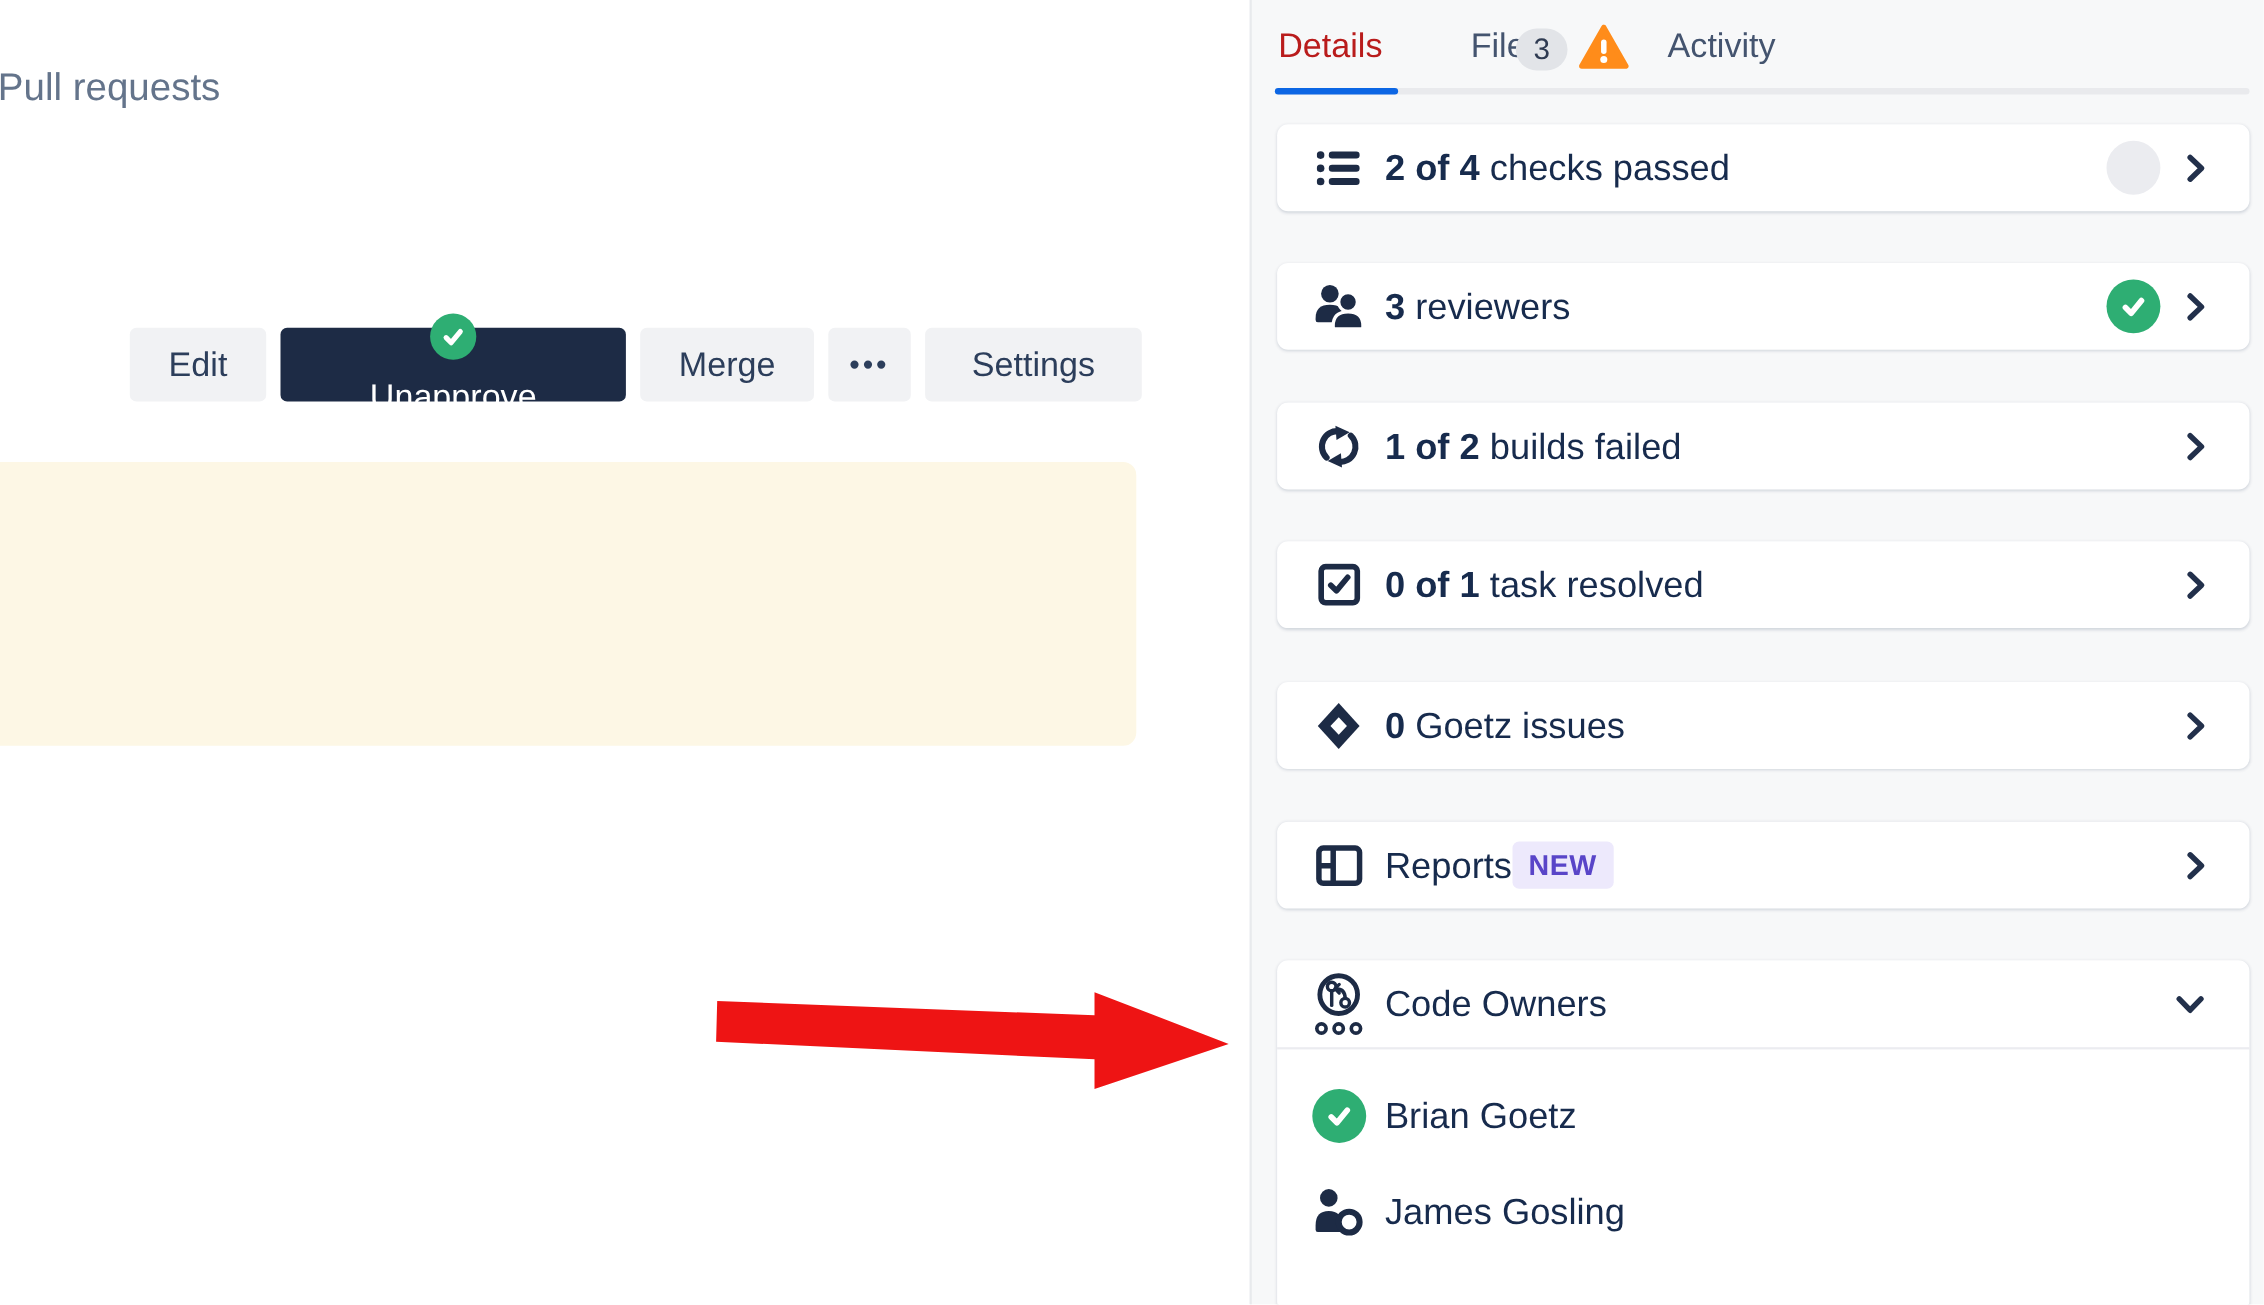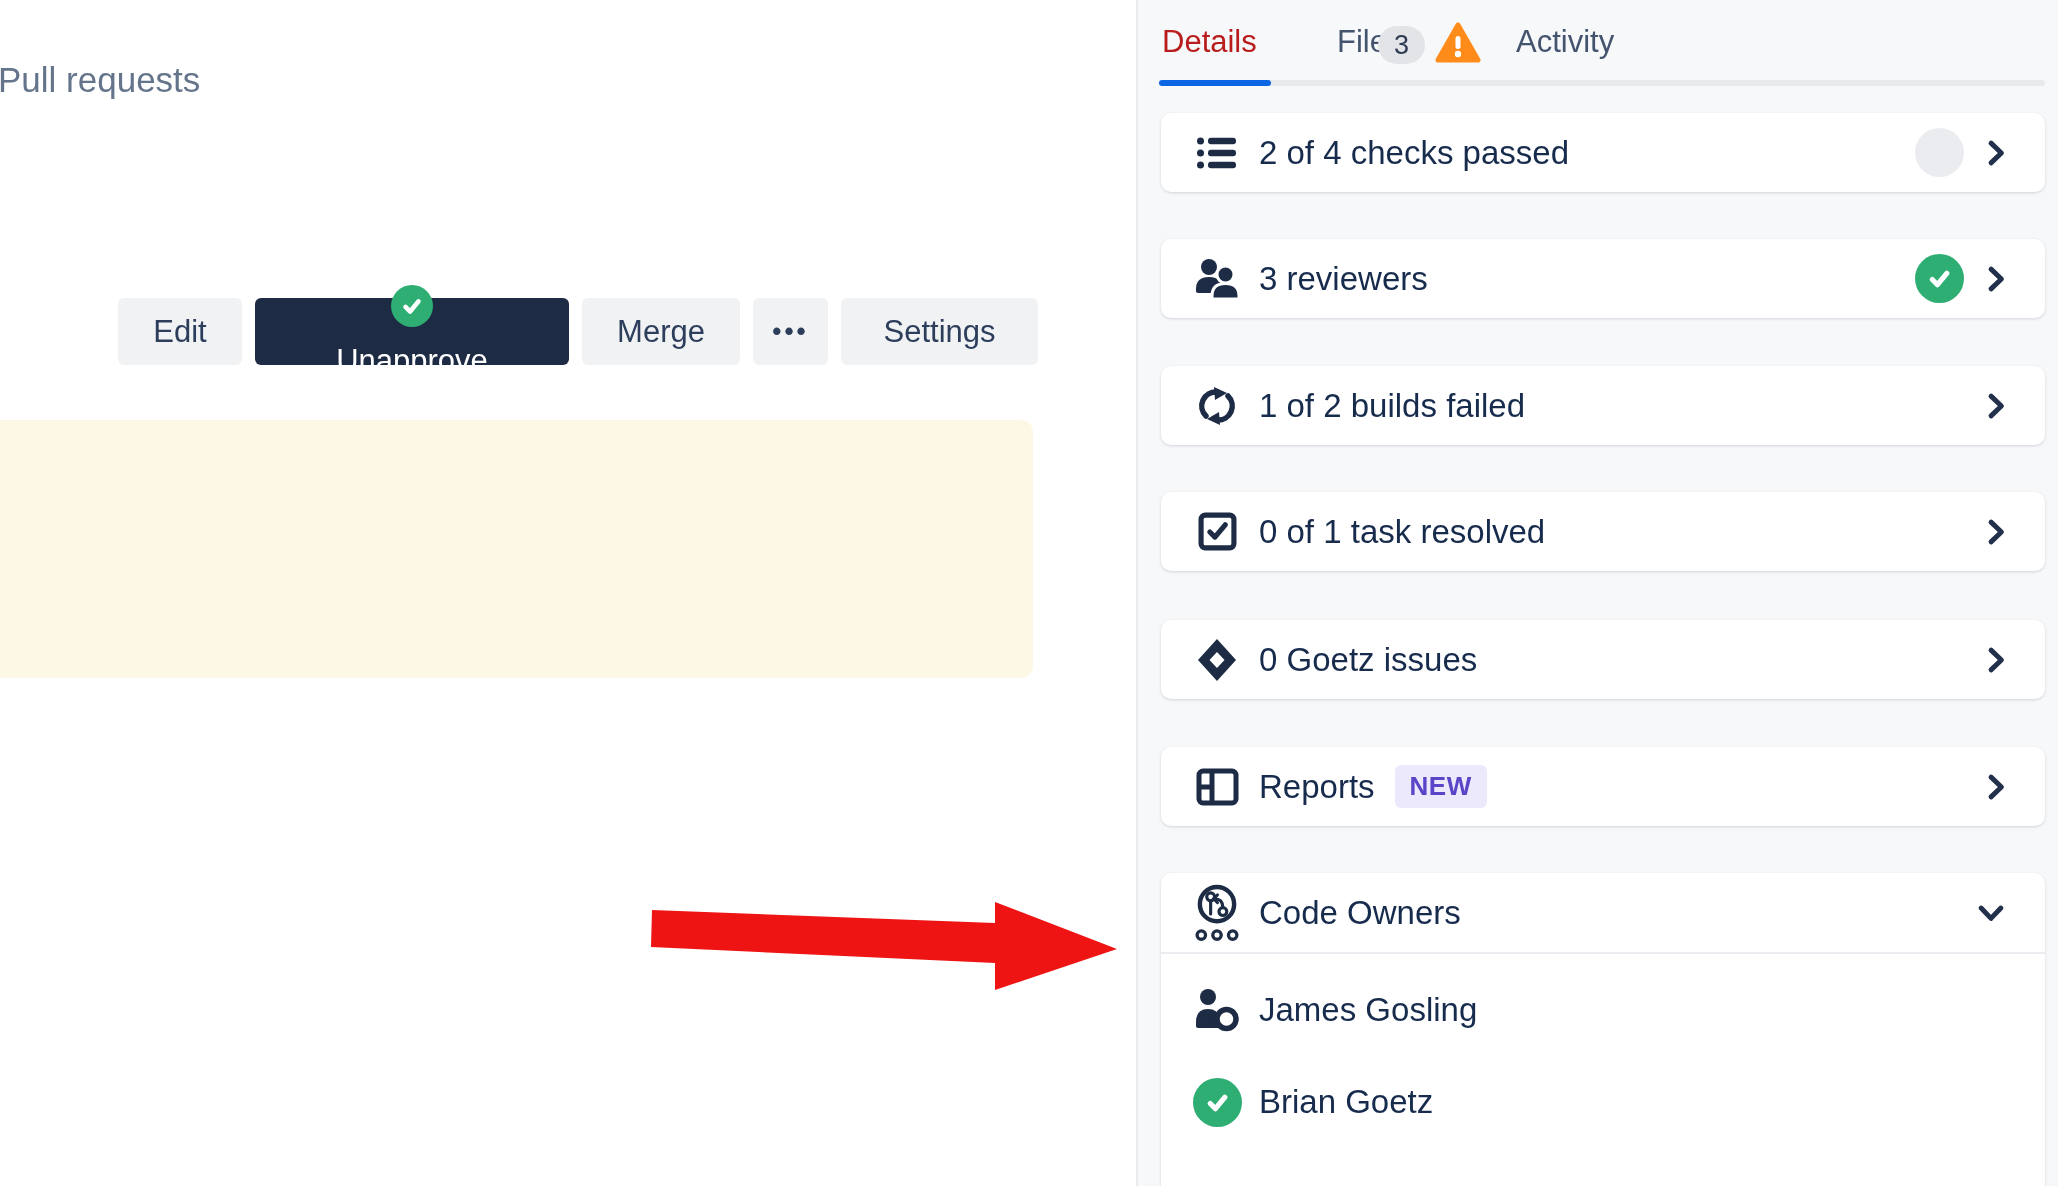--- a/index.html
+++ b/index.html
@@ -38,25 +38,25 @@
   .warning-wrap{position:absolute;left:297px;top:22px;}
   .tab-activity{left:378px;top:24px;}
   .tab-track{position:absolute;left:21px;top:80px;width:886px;height:6px;background:#E9EAED;border-radius:3px;}
   .tab-active-bar{position:absolute;left:21px;top:80px;width:112px;height:6px;background:#0C66E4;border-radius:3px;}
 
   .card{position:absolute;left:23px;width:884px;background:#ffffff;border-radius:10px;
         box-shadow:0 1px 3px rgba(9,30,66,0.16);box-sizing:border-box;}
   .row{display:flex;align-items:center;height:79px;padding:0 36px 0 32px;cursor:pointer;position:relative;}
   .icon-slot{width:48px;display:flex;align-items:center;justify-content:center;margin-right:18px;flex:none;}
   .row-text{font-size:33px;color:#172B4D;white-space:nowrap;}
-  .row-text b{font-weight:400;margin-top:27px;}
+  .row-text b{font-weight:700;margin-top:27px;}
   .status{position:absolute;right:81px;top:15px;}
   .pending-circle{width:49px;height:49px;border-radius:50%;background:#EBECF0;}
   .chev{position:absolute;right:40px;top:50%;transform:translateY(-50%);display:flex;}
-  .new-badge{margin-left:20px;background:#EDE9FC;color:#5945C8;font-weight:700;font-size:26px;
+  .new-badge{background:#EDE9FC;color:#5945C8;font-weight:700;font-size:26px;
        padding:6px 15px;border-radius:6px;letter-spacing:0.5px;}
 
   .co-divider{height:2px;background:#EBECF0;width:100%;}
   .member{display:flex;align-items:center;height:64px;padding-left:32px;}
   .member.first{margin-top:24px;}
   .member.second{margin-top:28px;}
   .member-name{font-size:33px;color:#172B4D;white-space:nowrap;}
 
   svg{display:block;}
 </style>
@@ -251,37 +251,37 @@
         </span>
         <span class="row-text">Code Owners</span>
         <span class="chev">
           <svg width="28" height="18" viewBox="0 0 30 20">
               <path d="M4 4.5 L15 16 L26 4.5" stroke="#22304B" stroke-width="5.5" fill="none" stroke-linecap="round" stroke-linejoin="round"></path>
             </svg>
         </span>
       </div>
       <div class="co-divider"></div>
 
-      <div class="member first">
-        <span class="icon-slot">
-          <svg width="47" height="45" viewBox="0 0 47 45">
-            <circle cx="14" cy="9" r="8" fill="#1D2B45"></circle>
-            <path d="M2 38 v-4 q0 -13 12 -13 q12 0 12 13 v4 q0 2 -2 2 h-20 q-2 0 -2 -2 z" fill="#1D2B45"></path>
-            <circle cx="32.5" cy="31" r="9.5" fill="#ffffff" stroke="#1D2B45" stroke-width="5.5"></circle>
-          </svg>
-        </span>
-        <span class="member-name">James Gosling</span>
-      </div>
-
       <div class="member second">
         <span class="icon-slot">
           <span class="check-circle big">
             <svg width="27" height="27" viewBox="0 0 26 26">
                 <path d="M6 14 L11 19 L20 8" stroke="#ffffff" stroke-width="5" fill="none" stroke-linecap="round" stroke-linejoin="round"></path>
               </svg>
           </span>
         </span>
         <span class="member-name">Brian Goetz</span>
       </div>
+
+      <div class="member first">
+        <span class="icon-slot">
+          <svg width="47" height="45" viewBox="0 0 47 45">
+            <circle cx="14" cy="9" r="8" fill="#1D2B45"></circle>
+            <path d="M2 38 v-4 q0 -13 12 -13 q12 0 12 13 v4 q0 2 -2 2 h-20 q-2 0 -2 -2 z" fill="#1D2B45"></path>
+            <circle cx="32.5" cy="31" r="9.5" fill="#ffffff" stroke="#1D2B45" stroke-width="5.5"></circle>
+          </svg>
+        </span>
+        <span class="member-name">James Gosling</span>
+      </div>
     </div>
 
   </div>
 </div>
 
 </body></html>

